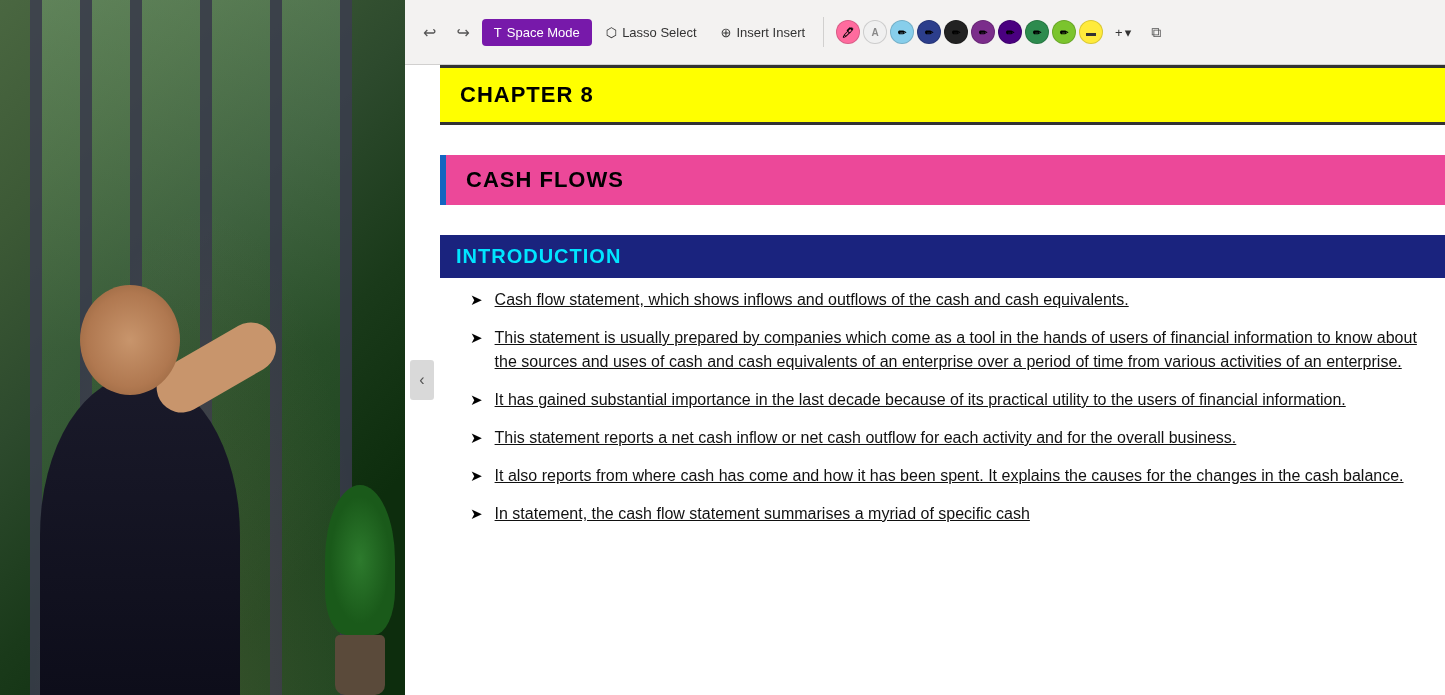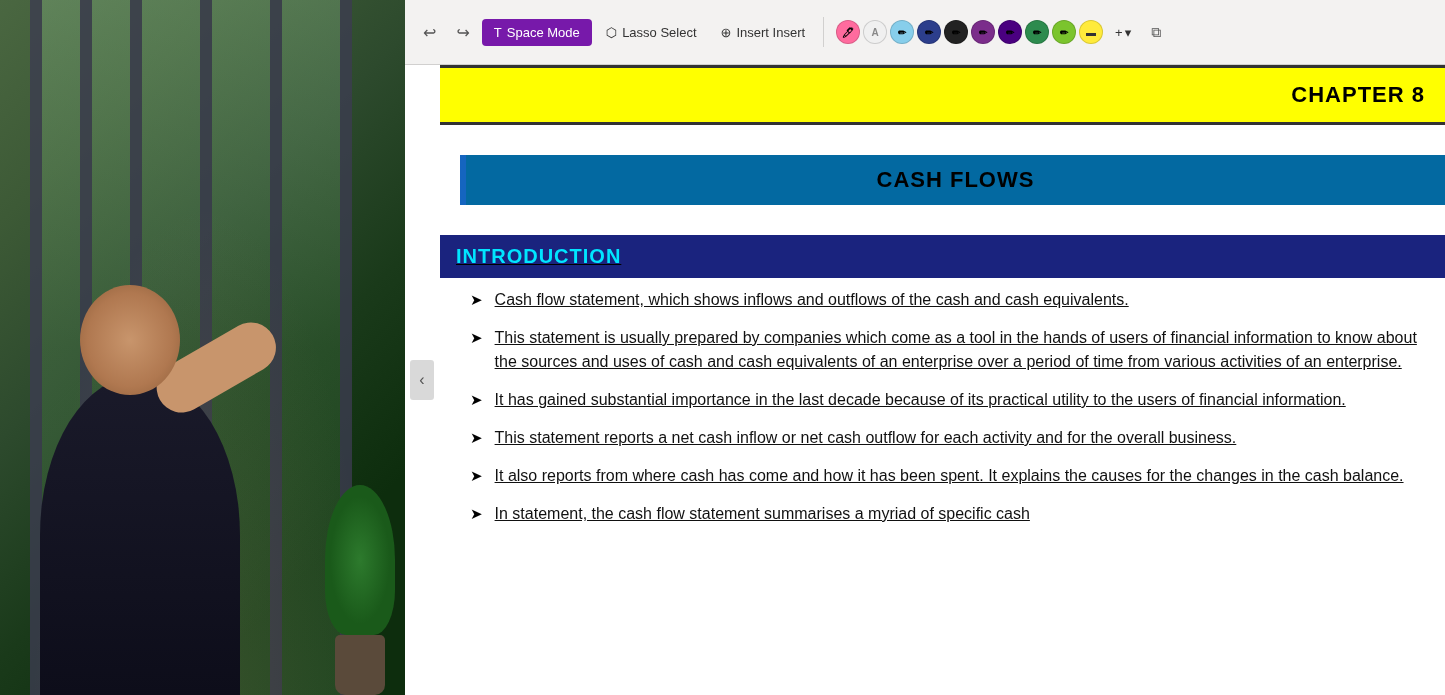--- a/index.html
+++ b/index.html
@@ -280,62 +280,60 @@
       z-index: 10;
     }
 
     .content-inner {
       margin-left: 35px;
     }
 
     
     .chapter-banner {
       background: #ffff00;
-      text-align: right;
+      text-align: left;
       padding: 14px 20px;
       border-top: 3px solid #333;
       border-bottom: 3px solid #333;
     }
 
     .chapter-title {
       font-size: 22px;
       font-weight: 900;
       color: #000;
       letter-spacing: 1px;
     }
 
     .spacer {
       height: 30px;
     }
 
     
     .cash-flows-banner {
-      background: #0369a1;
-      text-align: center;
+      background: #ec4899;
+      text-align: left;
       padding: 12px 20px;
       border-left: 6px solid #1565c0;
-      margin-left: 20px;
     }
 
     .cash-flows-title {
       font-size: 22px;
       font-weight: 900;
       color: #000;
       letter-spacing: 1px;
     }
 
     .spacer2 {
       height: 30px;
     }
 
     
     .intro-banner {
       background: #1a237e;
       padding: 10px 16px;
-      text-decoration: underline;
     }
 
     .intro-title {
       font-size: 20px;
       font-weight: 900;
       color: #00e5ff;
       letter-spacing: 1px;
     }
 
     

